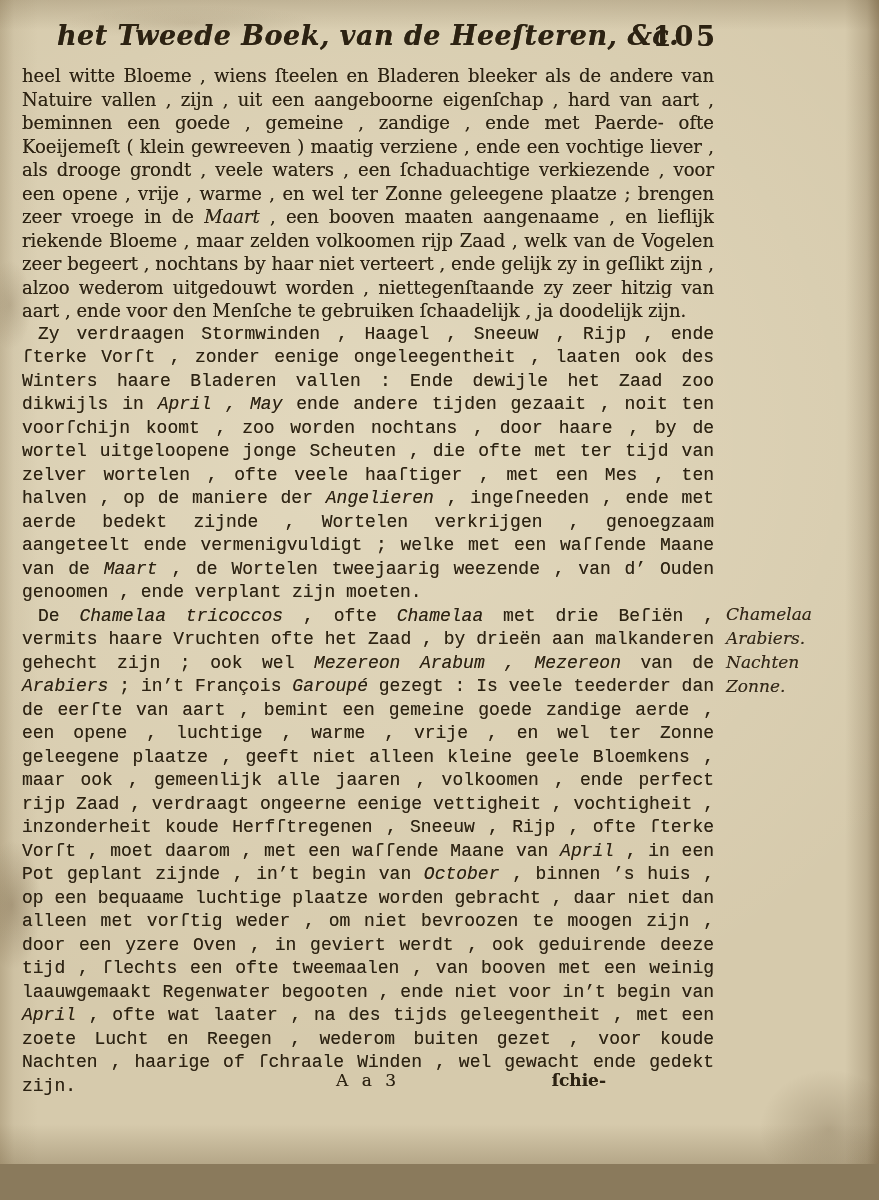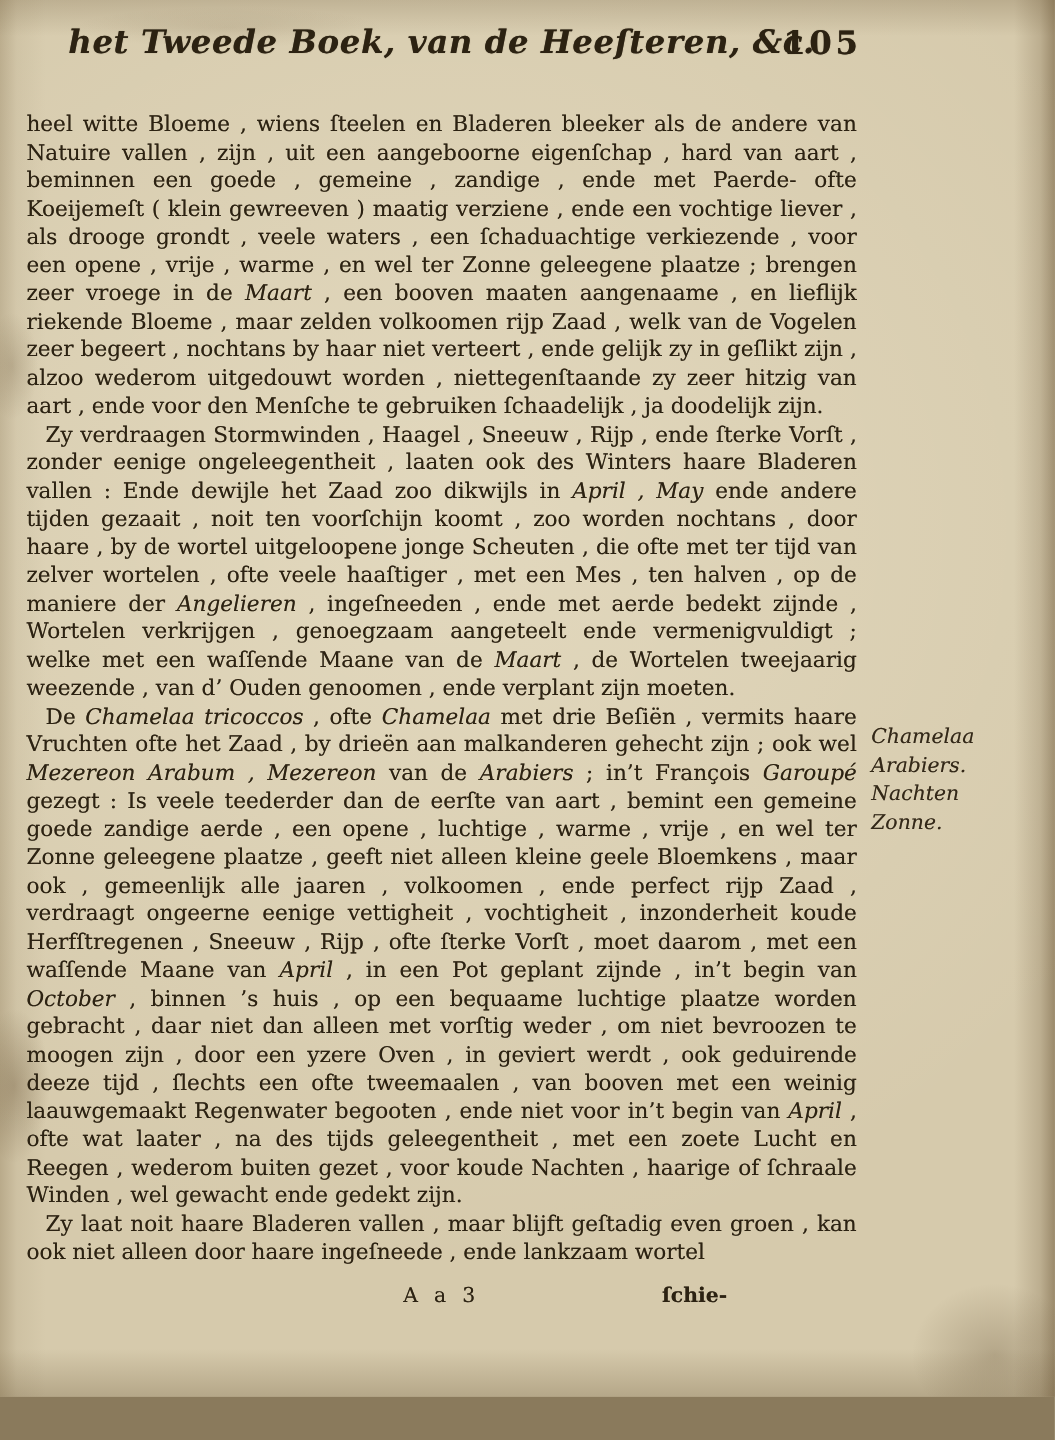--- a/index.html
+++ b/index.html
@@ -53,24 +53,23 @@
     position: absolute; right: -4px; top: 1px;
     font-weight: bold; font-size: 27px; letter-spacing: 3px;
     text-shadow: 0 0 0.6px rgba(44,34,18,0.7);
   }
 
   .textcol {
     position: absolute; left: 22px; top: 64px; width: 692px;
     font-size: 18px; line-height: 23.5px;
     text-align: justify;
     text-shadow: 0 0 0.5px rgba(44,34,18,0.55);
-    margin-top: 28px;
   }
   .para { margin: 0; }
-  .para.indent { text-indent: 16px; }
+  .para.indent { text-indent: 16px; font-family: Liberation Mono, monospace; }
   .it { font-style: italic; }
 
   .margincol {
     position: absolute; left: 726px; top: 602px; width: 148px;
     font-style: italic; font-size: 17px; line-height: 24px;
     color: #332818;
     text-shadow: 0 0 0.5px rgba(51,40,24,0.5);
   }
   .mnote { white-space: nowrap; }
 
@@ -94,21 +93,20 @@
 
   <header class="header">
     <div class="running-title">het Tweede Boek, van de Heeſteren, &amp;c.</div>
     <div class="page-number">105</div>
   </header>
 
   <main class="textcol">
     <p class="para"><span>heel witte Bloeme , wiens ſteelen en Bladeren bleeker als de andere van Natuire vallen , zijn , uit een aangeboorne eigenſchap , hard van aart , beminnen een goede , gemeine , zandige , ende met Paerde- ofte Koeijemeſt ( klein gewreeven ) maatig verziene , ende een vochtige liever , als drooge grondt , veele waters , een ſchaduachtige verkiezende , voor een opene , vrije , warme , en wel ter Zonne geleegene plaatze ; brengen zeer vroege in de </span><span class="it">Maart</span><span> , een booven maaten aangenaame , en lieflijk riekende Bloeme , maar zelden volkoomen rijp Zaad , welk van de Vogelen zeer begeert , nochtans by haar niet verteert , ende gelijk zy in geſlikt zijn , alzoo wederom uitgedouwt worden , niettegenſtaande zy zeer hitzig van aart , ende voor den Menſche te gebruiken ſchaadelijk , ja doodelijk zijn.</span></p>
     <p class="para indent"><span>Zy verdraagen Stormwinden , Haagel , Sneeuw , Rijp , ende ſterke Vorſt , zonder eenige ongeleegentheit , laaten ook des Winters haare Bladeren vallen : Ende dewijle het Zaad zoo dikwijls in </span><span class="it">April , May</span><span> ende andere tijden gezaait , noit ten voorſchijn koomt , zoo worden nochtans , door haare , by de wortel uitgeloopene jonge Scheuten , die ofte met ter tijd van zelver wortelen , ofte veele haaſtiger , met een Mes , ten halven , op de maniere der </span><span class="it">Angelieren</span><span> , ingeſneeden , ende met aerde bedekt zijnde , Wortelen verkrijgen , genoegzaam aangeteelt ende vermenigvuldigt ; welke met een waſſende Maane van de </span><span class="it">Maart</span><span> , de Wortelen tweejaarig weezende , van d’ Ouden genoomen , ende verplant zijn moeten.</span></p>
     <p class="para indent"><span>De </span><span class="it">Chamelaa tricoccos</span><span> , ofte </span><span class="it">Chamelaa</span><span> met drie Beſiën , vermits haare Vruchten ofte het Zaad , by drieën aan malkanderen gehecht zijn ; ook wel </span><span class="it">Mezereon Arabum , Mezereon</span><span> van de </span><span class="it">Arabiers</span><span> ; in’t François </span><span class="it">Garoupé</span><span> gezegt : Is veele teederder dan de eerſte van aart , bemint een gemeine goede zandige aerde , een opene , luchtige , warme , vrije , en wel ter Zonne geleegene plaatze , geeft niet alleen kleine geele Bloemkens , maar ook , gemeenlijk alle jaaren , volkoomen , ende perfect rijp Zaad , verdraagt ongeerne eenige vettigheit , vochtigheit , inzonderheit koude Herfſtregenen , Sneeuw , Rijp , ofte ſterke Vorſt , moet daarom , met een waſſende Maane van </span><span class="it">April</span><span> , in een Pot geplant zijnde , in’t begin van </span><span class="it">October</span><span> , binnen ’s huis , op een bequaame luchtige plaatze worden gebracht , daar niet dan alleen met vorſtig weder , om niet bevroozen te moogen zijn , door een yzere Oven , in geviert werdt , ook geduirende deeze tijd , ſlechts een ofte tweemaalen , van booven met een weinig laauwgemaakt Regenwater begooten , ende niet voor in’t begin van </span><span class="it">April</span><span> , ofte wat laater , na des tijds geleegentheit , met een zoete Lucht en Reegen , wederom buiten gezet , voor koude Nachten , haarige of ſchraale Winden , wel gewacht ende gedekt zijn.</span></p>
-    <p class="para indent"><span>Zy laat noit haare Bladeren vallen , maar blijft geſtadig even groen , kan ook niet alleen door haare ingeſneede , ende lankzaam wortel</span></p>
   </main>
 
   <aside class="margincol">
     <div class="mnote">Chamelaa</div>
     <div class="mnote">Arabiers.</div>
     <div class="mnote">Nachten</div>
     <div class="mnote">Zonne.</div>
   </aside>
 
   <footer class="footer">

